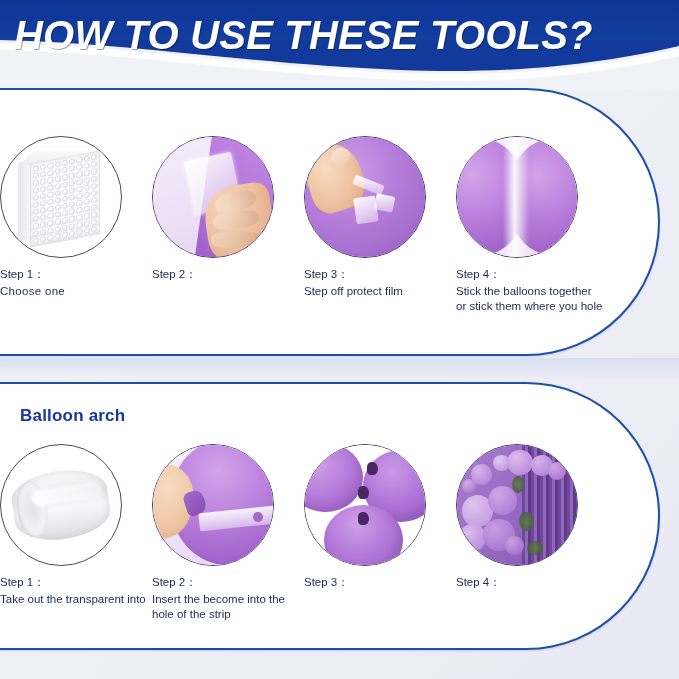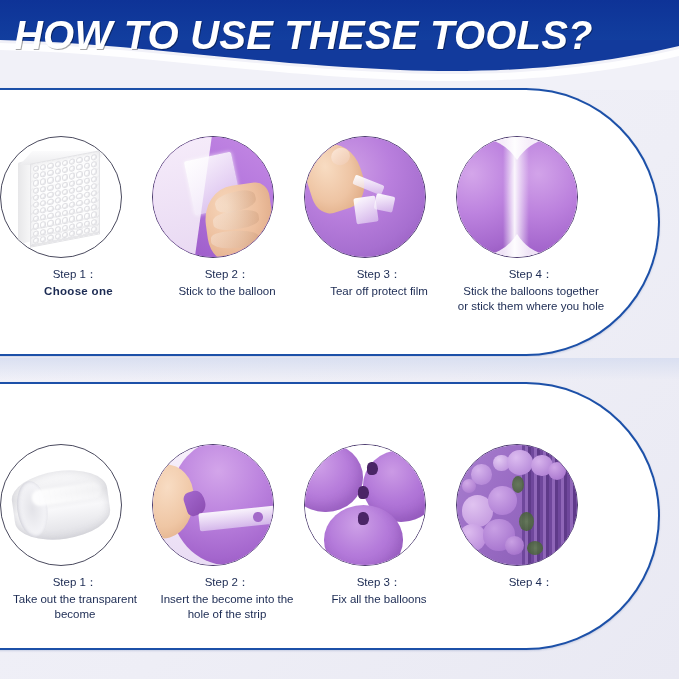--- a/index.html
+++ b/index.html
@@ -91,21 +91,20 @@
     color: #17379b;
     letter-spacing: 0.2px;
   }
 
   
   .steps {
     position: absolute;
     left: 24px;
     right: 10px;
     display: flex;
-    text-align: center;
   }
   .panel-1 .steps { top: 46px; }
   .panel-2 .steps { top: 60px; }
 
   .step {
     width: 150px;
     margin-right: 2px;
     position: relative;
   }
 
@@ -128,22 +127,21 @@
     white-space: nowrap;
   }
   .step-desc {
     font-size: 11.5px;
     color: #1b2a52;
     line-height: 15px;
     margin-top: 2px;
     white-space: pre-line;
   }
   .step-desc.bold {
-    font-weight: bold;
-    padding-left: 7px;
+    font-weight: normal;
     letter-spacing: 0.3px;
   }
 
   
 
   
   .art-dotsheet {
     position: absolute;
     left: 50%; top: 50%;
     transform: translate(-50%,-50%);
@@ -530,36 +528,35 @@
             <div class="s12-purple-a"></div>
             <div class="s12-white-l"></div>
             <div class="film-sheet s12-film"></div>
             <div class="s12-hand"></div>
             <div class="s12-finger" style="left:52%;top:46%;width:34%;height:16%;transform:rotate(-14deg);"></div>
             <div class="s12-finger" style="left:50%;top:62%;width:38%;height:15%;transform:rotate(-8deg);"></div>
             <div class="s12-finger" style="left:48%;top:78%;width:40%;height:14%;transform:rotate(-2deg);"></div>
           </div>
         </div>
         <div class="step-label">Step 2：</div>
-        <div class="step-desc">Stick to the balloon</div>
       </div>
 
       <div class="step">
         <div class="circle outline-purple">
           <div class="art-full">
             <div class="balloon-bg"></div>
             <div class="s13-fingers"></div>
             <div class="s13-nail"></div>
             <div class="s13-strip" style="left:40%;top:36%;width:26%;height:8%;transform:rotate(22deg);"></div>
             <div class="s13-strip" style="left:42%;top:50%;width:18%;height:22%;transform:rotate(-8deg);"></div>
             <div class="s13-strip" style="left:58%;top:48%;width:16%;height:13%;transform:rotate(12deg);"></div>
           </div>
         </div>
         <div class="step-label">Step 3：</div>
-        <div class="step-desc">Tear off  protect film</div>
+        <div class="step-desc">Step off  protect film</div>
       </div>
 
       <div class="step">
         <div class="circle outline-purple">
           <div class="art-full">
             <div style="position:absolute;inset:0;background:linear-gradient(180deg,#f6eefa,#efe3f6);"></div>
             <div class="bal s14-left"></div>
             <div class="bal s14-right"></div>
             <div class="s14-gap"></div>
           </div>
@@ -568,32 +565,33 @@
         <div class="step-desc">Stick the balloons together
 or stick them where you hole</div>
       </div>
 
     </div>
   </div>
 
   <div class="panel-divider-glow" style="top:358px;"></div>
 
   <div class="panel panel-2">
+    <div class="panel-heading">Balloon arch</div>
     <div class="steps">
 
       <div class="step">
         <div class="circle outline">
           <div class="tape-roll">
             <div class="tape-body"></div>
             <div class="tape-hole"></div>
             <div class="tape-gloss"></div>
           </div>
         </div>
         <div class="step-label">Step 1：</div>
-        <div class="step-desc">Take out the transparent become</div>
+        <div class="step-desc">Take out the transparent into</div>
       </div>
 
       <div class="step">
         <div class="circle outline-purple">
           <div class="art-full">
             <div style="position:absolute;inset:0;background:linear-gradient(180deg,#f7f0fb,#e9dcf4);"></div>
             <div class="s22-balloon"></div>
             <div class="s22-hand"></div>
             <div class="s22-knot"></div>
             <div class="s22-strip"></div>
@@ -611,21 +609,20 @@
             <div style="position:absolute;inset:0;background:#ffffff;"></div>
             <div class="bal s23-a"></div>
             <div class="bal s23-b"></div>
             <div class="bal s23-c"></div>
             <div class="knot" style="left:52%;top:14%;"></div>
             <div class="knot" style="left:44%;top:34%;"></div>
             <div class="knot" style="left:44%;top:56%;"></div>
           </div>
         </div>
         <div class="step-label">Step 3：</div>
-        <div class="step-desc">Fix all the balloons</div>
       </div>
 
       <div class="step">
         <div class="circle outline-purple">
           <div class="art-full">
             <div class="arch-bg"></div>
             <div class="arch-curtain"></div>
             <div class="arch-ball" style="left:4%;top:42%;width:26%;height:26%;background:radial-gradient(circle at 35% 30%,#e0c3f0,#bf93dd);"></div>
             <div class="arch-ball" style="left:26%;top:34%;width:24%;height:24%;background:radial-gradient(circle at 35% 30%,#cfa8e8,#a673cf);"></div>
             <div class="arch-ball" style="left:2%;top:66%;width:22%;height:22%;background:radial-gradient(circle at 35% 30%,#ddbcef,#b382d7);"></div>

